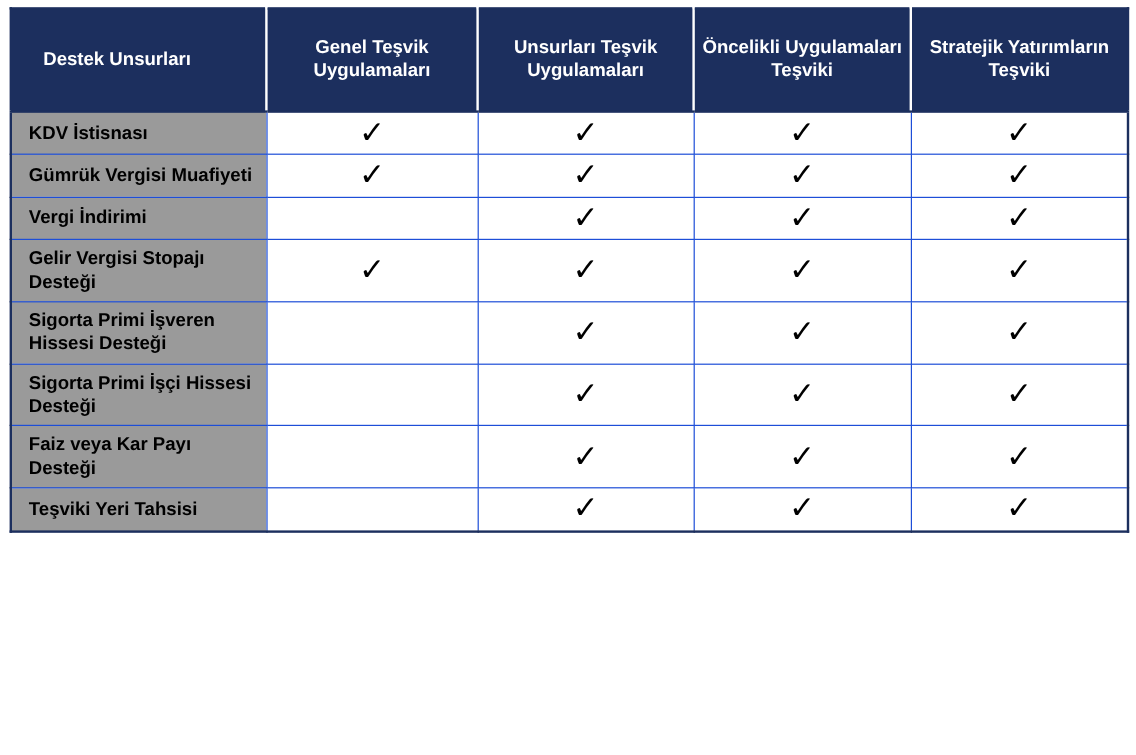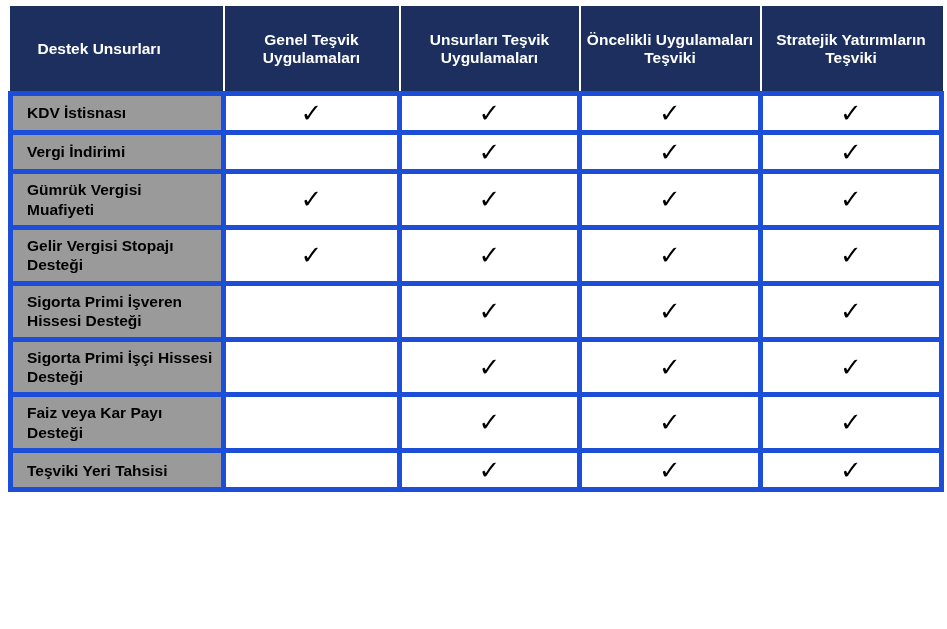--- a/index.html
+++ b/index.html
@@ -48,21 +48,21 @@
     height: 86px;
     box-sizing: border-box;
   }
   thead th:last-child { border-right: none; text-align: center; }
   thead th.head-first {
     text-align: left;
     padding-left: 26px;
   }
 
   tbody td {
-    border: 5px solid #1d4ed8;
+    border: 1px solid #1d4ed8;
     font-size: 15.5px;
     vertical-align: middle;
     line-height: 1.25;
     box-sizing: border-box;
   }
   tbody td.rowlabel {
     background: #9a9a9a;
     color: #000000;
     font-weight: bold;
     text-align: left;
@@ -105,29 +105,29 @@
     </thead>
     <tbody>
       <tr>
         <td class="rowlabel">KDV İstisnası</td>
         <td class="mark"><span class="check">✓</span></td>
         <td class="mark"><span class="check">✓</span></td>
         <td class="mark"><span class="check">✓</span></td>
         <td class="mark"><span class="check">✓</span></td>
       </tr>
       <tr>
-        <td class="rowlabel">Vergi İndirimi</td>
-        <td class="mark"><span class="check blank">✓</span></td>
+        <td class="rowlabel">Gümrük Vergisi Muafiyeti</td>
+        <td class="mark"><span class="check">✓</span></td>
         <td class="mark"><span class="check">✓</span></td>
         <td class="mark"><span class="check">✓</span></td>
         <td class="mark"><span class="check">✓</span></td>
       </tr>
       <tr>
-        <td class="rowlabel">Gümrük Vergisi Muafiyeti</td>
-        <td class="mark"><span class="check">✓</span></td>
+        <td class="rowlabel">Vergi İndirimi</td>
+        <td class="mark"><span class="check blank">✓</span></td>
         <td class="mark"><span class="check">✓</span></td>
         <td class="mark"><span class="check">✓</span></td>
         <td class="mark"><span class="check">✓</span></td>
       </tr>
       <tr>
         <td class="rowlabel">Gelir Vergisi Stopajı Desteği</td>
         <td class="mark"><span class="check">✓</span></td>
         <td class="mark"><span class="check">✓</span></td>
         <td class="mark"><span class="check">✓</span></td>
         <td class="mark"><span class="check">✓</span></td>

